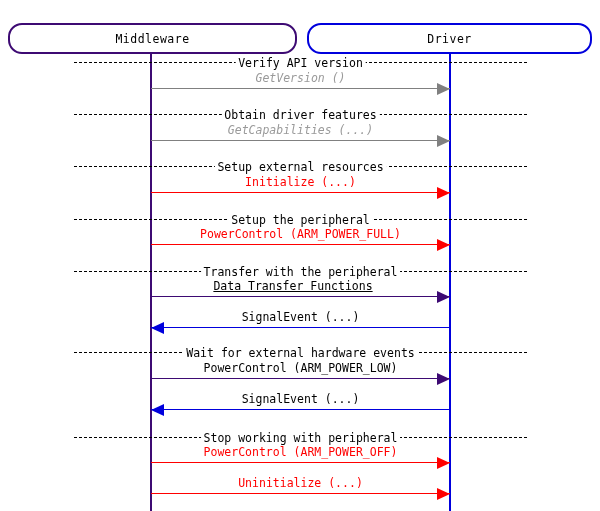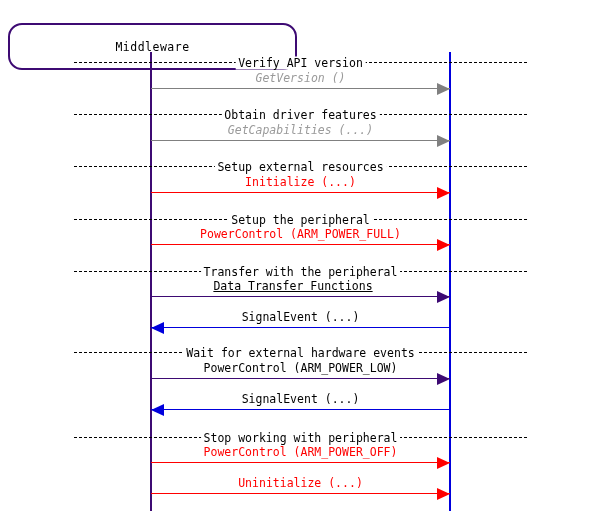--- a/index.html
+++ b/index.html
@@ -15,21 +15,21 @@
     width: 600px;
     height: 511px;
     background: #ffffff;
     overflow: hidden;
   }
 
   
   .actor-box {
     position: absolute;
     box-sizing: border-box;
-    height: 47px;
+    height: 31px;
     border: 2px solid #3d0a73;
     border-radius: 14px;
     background: #ffffff;
     display: flex;
     align-items: center;
     justify-content: center;
   }
   .actor-box.driver { border-color: #0000dd; }
   .actor-label {
     font-size: 11.5px;
@@ -109,20 +109,23 @@
 </style>
 </head>
 <body>
 
 <div id="canvas">
 
   <div class="actor-box middleware" id="box-middleware" style="left:8px; top:23px; width:289px;">
     <span class="actor-label">Middleware</span>
   </div>
 
+  <div class="actor-box driver" id="box-driver" style="left:307px; top:23px; width:285px;">
+    <span class="actor-label">Driver</span>
+  </div>
 
   <div class="lifeline" style="left:150px; top:52px; height:459px;"></div>
   <div class="lifeline driver" style="left:449px; top:52px; height:459px;"></div>
 
   <div id="layers">
       <div class="separator" style="top: 62px;"></div>
       <div class="separator-caption" style="left: 300.5px; top: 63px; text-align: center;">Verify API version</div>
       <div class="msg-line gray" style="left: 151px; top: 88px; width: 299px; background: rgb(128, 128, 128);"></div>
       <div class="arrow-head right gray" style="top: 83px; left: 437px; border-left-color: rgb(128, 128, 128);"></div>
       <div class="msg-label gray" style="left: 300.5px; top: 85px;">GetVersion ()</div>

